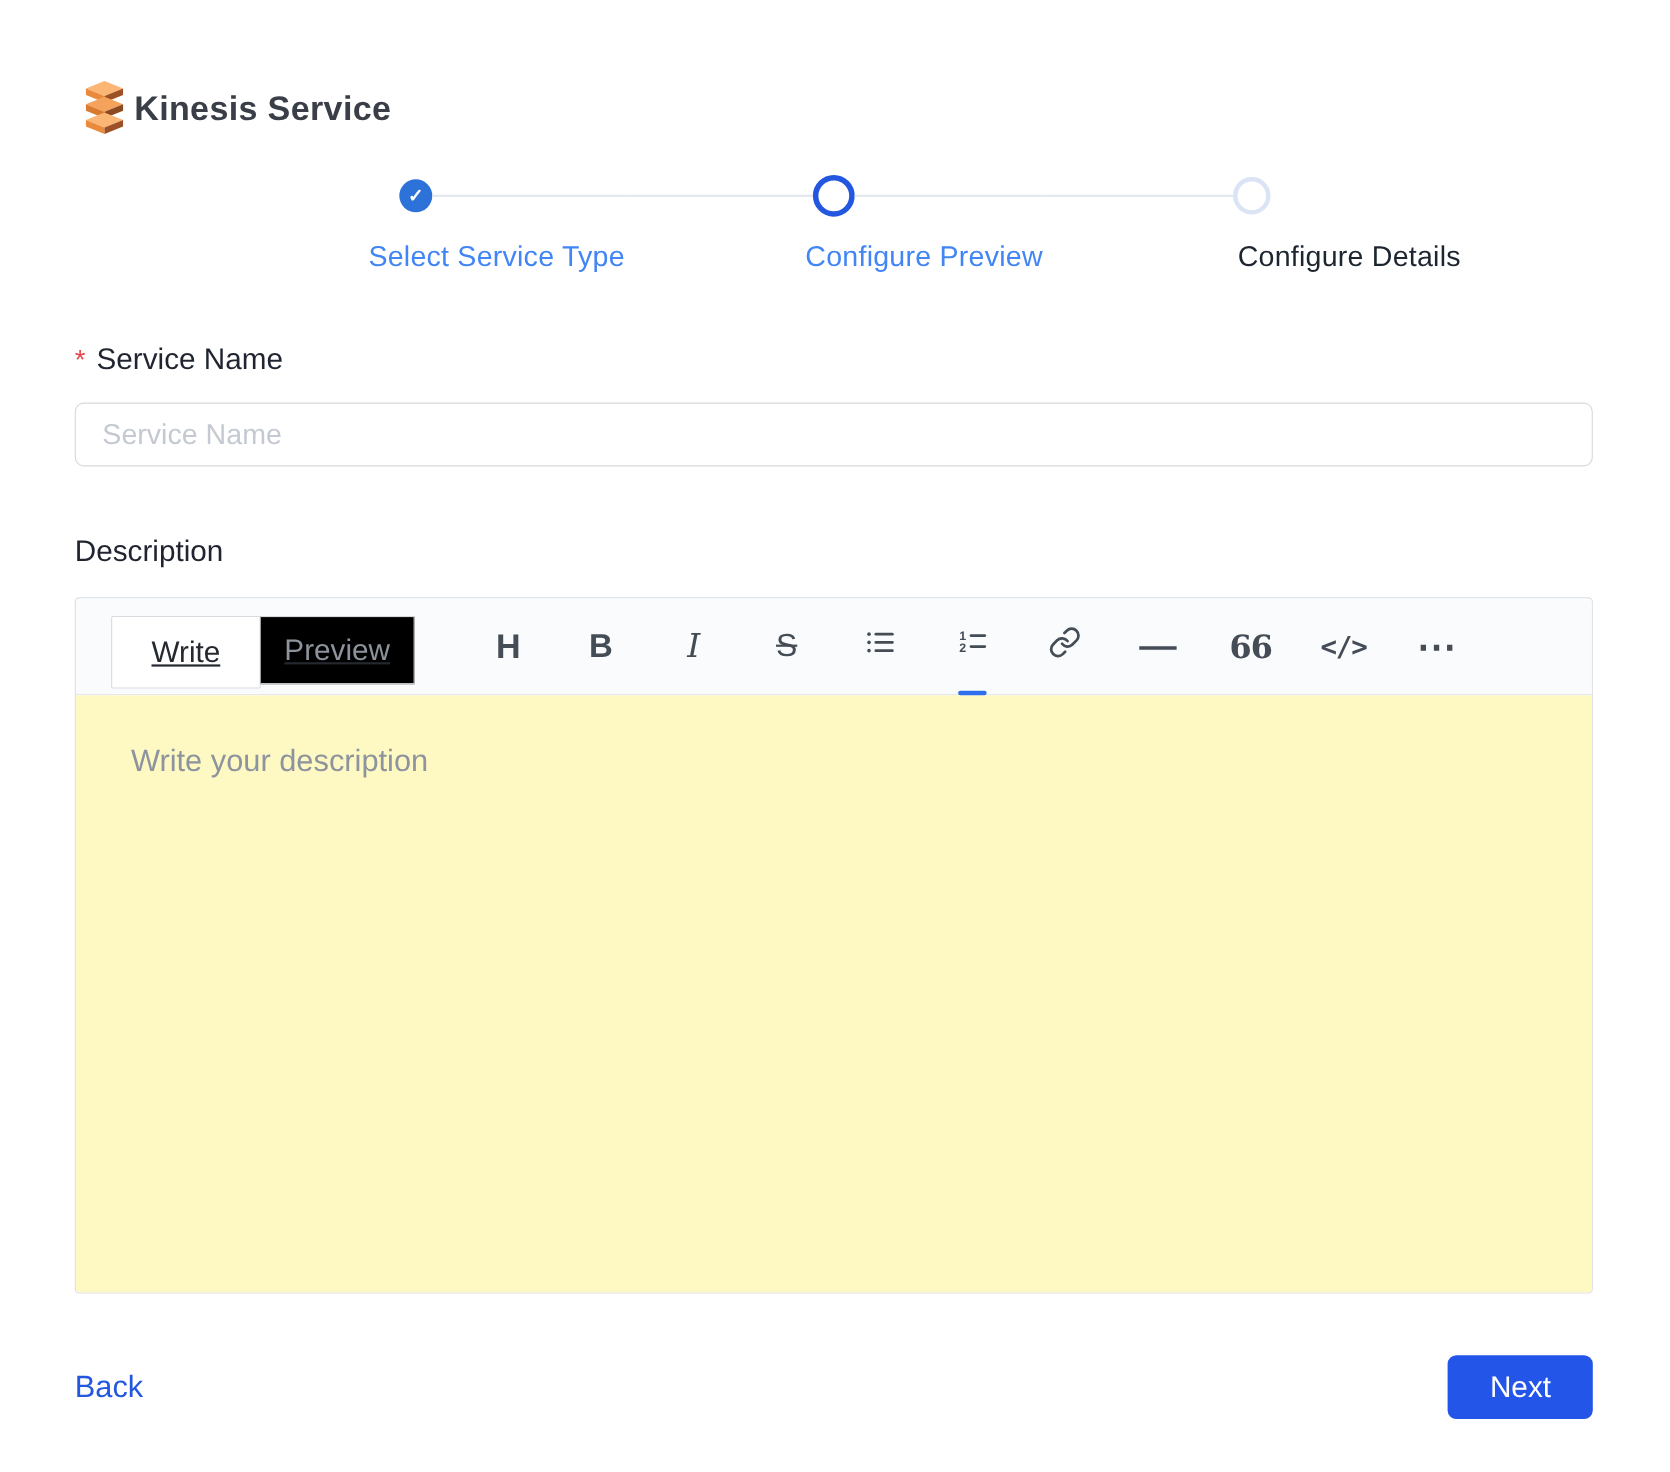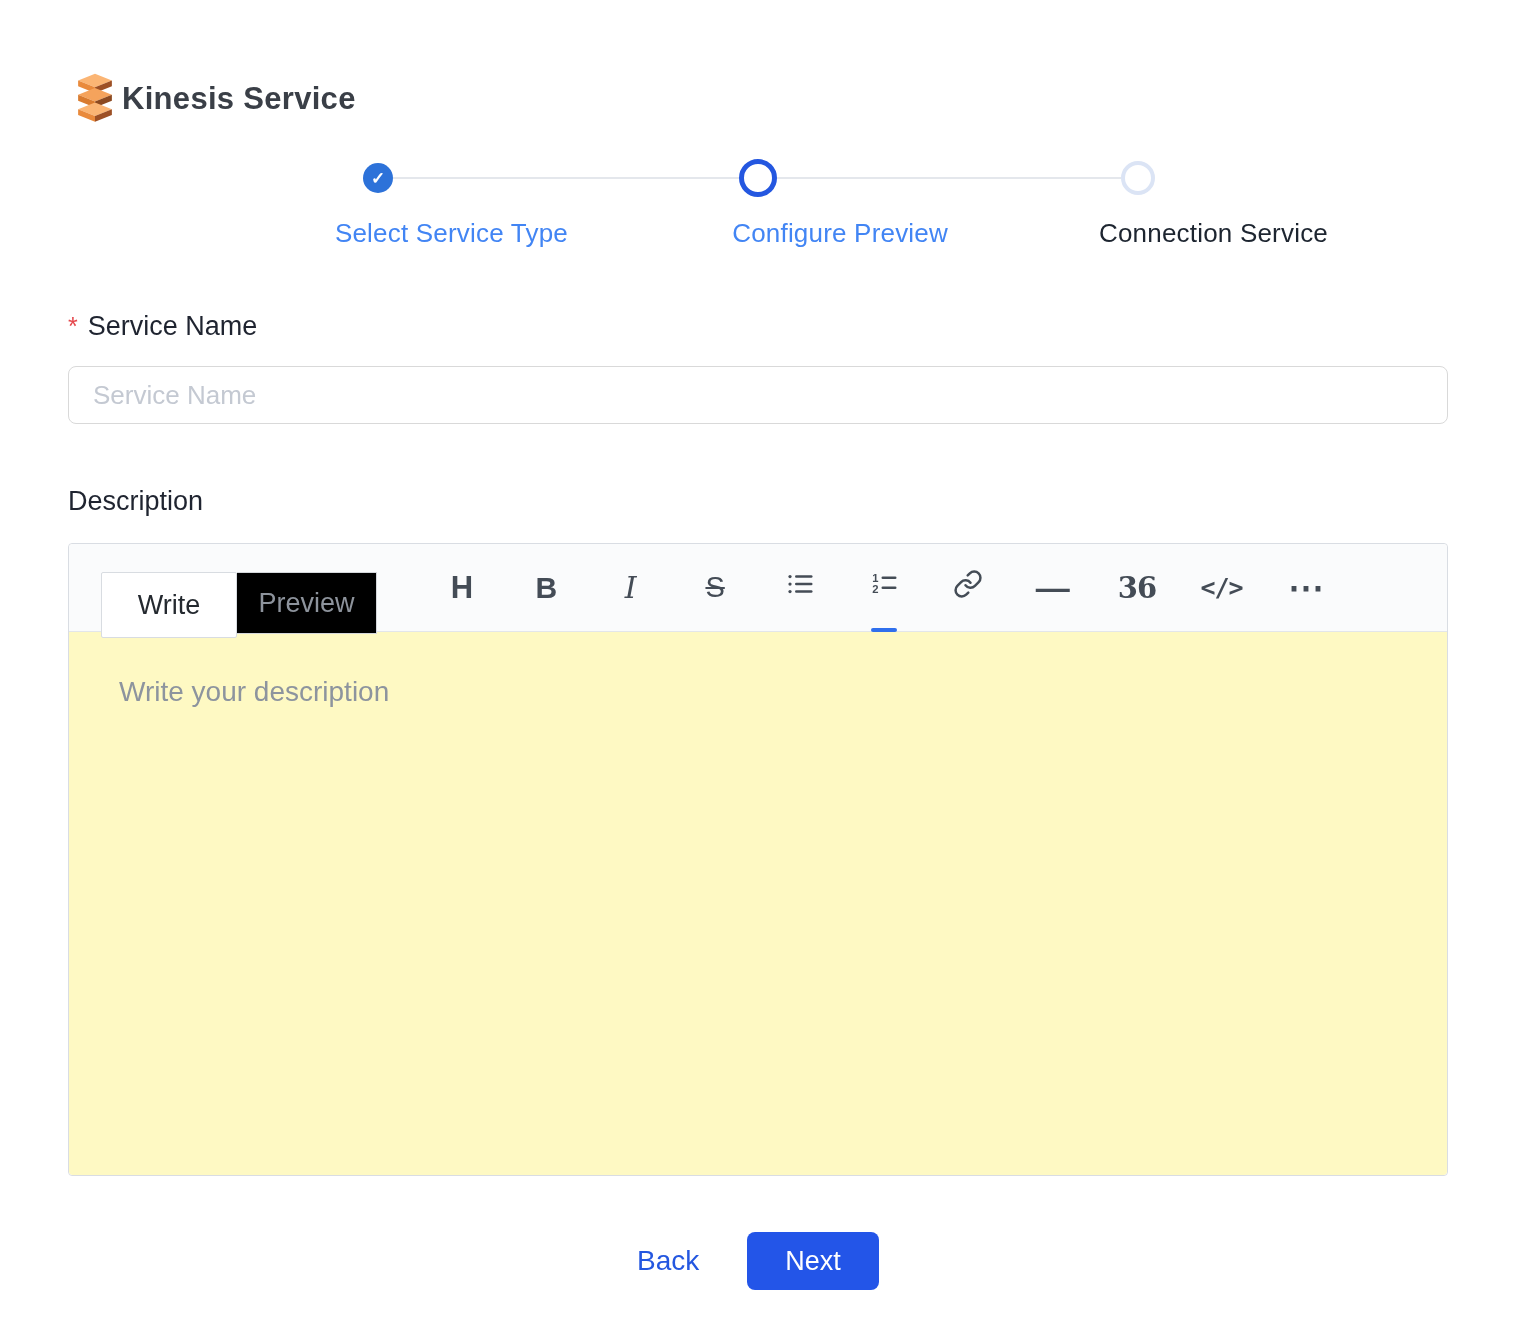--- a/index.html
+++ b/index.html
@@ -93,21 +93,21 @@
   }
   .editor-header {
     position: relative;
     display: flex;
     align-items: center;
     height: 88px;
     background: #fafbfc;
     border-bottom: 1px solid #e3e6ea;
     border-radius: 4px 4px 0 0;
   }
-  .tabs { position: absolute; left: 32px; top: 28px; display: flex; z-index: 2; }
+  .tabs { position: absolute; left: 32px; top: 16px; display: flex; z-index: 2; text-decoration: underline; }
   .tab {
     font-size: 27px;
     font-family: inherit;
     display: flex; align-items: center; justify-content: center;
     cursor: pointer;
     padding: 0;
   }
   .tab.active {
     background: #ffffff;
     border: 1px solid #d8dce1;
@@ -172,21 +172,21 @@
     color: #333333;
     border-radius: 0 0 4px 4px;
     background: #fef9c3;
   }
   .editor-body textarea::placeholder { color: #8d949e; }
 
   
   .footer {
     margin-top: 56px;
     display: flex;
-    justify-content: center;
+    justify-content: space-between;
     align-items: center;
     gap: 48px;
   }
   .back-btn {
     background: none;
     border: none;
     color: #2457e0;
     font-size: 28px;
     font-family: inherit;
     cursor: pointer;
@@ -249,21 +249,21 @@
         <div class="track-line"></div>
       </div>
       <div class="step-label">Configure Preview</div>
     </div>
     <div class="step upcoming">
       <div class="step-track">
         <div class="track-line"></div>
         <div class="step-circle"></div>
         <div class="track-line edge"></div>
       </div>
-      <div class="step-label">Connection Service</div>
+      <div class="step-label">Configure Details</div>
     </div>
   </div>
 
   
   <div class="field-label-row">
     <span class="required-marker">*</span>
     <span>Service Name</span>
   </div>
   <input class="text-input" type="text" placeholder="Service Name" style="">
 
@@ -319,21 +319,21 @@
             <svg viewBox="0 0 24 24">
               <path d="M10 13a5 5 0 0 0 7.54.54l3-3a5 5 0 0 0-7.07-7.07l-1.72 1.71"></path>
               <path d="M14 11a5 5 0 0 0-7.54-.54l-3 3a5 5 0 0 0 7.07 7.07l1.71-1.71"></path>
             </svg>
           </span>
         </button>
         <button class="tbtn">
           <span class="g-hr">—</span>
         </button>
         <button class="tbtn">
-          <span class="g-quote">36</span>
+          <span class="g-quote">66</span>
         </button>
         <button class="tbtn">
           <span class="g-code">&lt;/&gt;</span>
         </button>
         <button class="tbtn">
           <span class="g-more">⋯</span>
         </button>
       </div>
     </div>
     <div class="editor-body">

